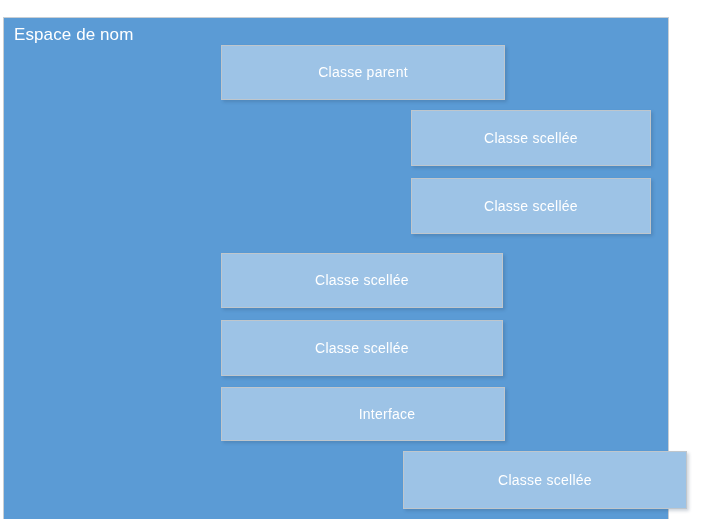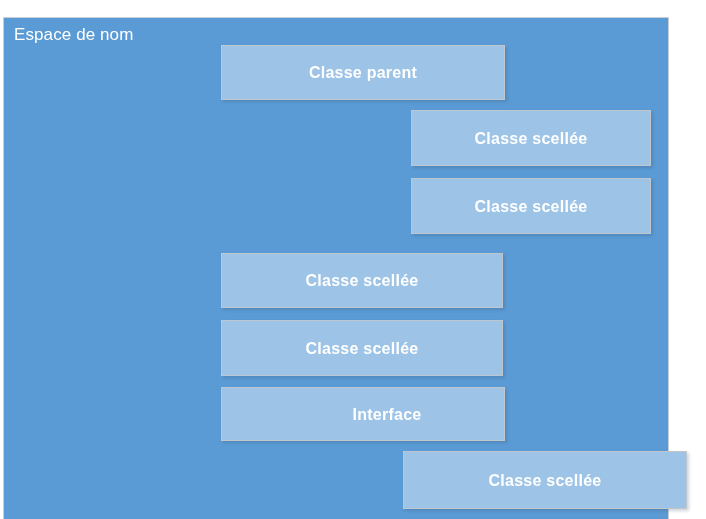--- a/index.html
+++ b/index.html
@@ -45,27 +45,26 @@
     border: 1px solid #bfc6cc;
     box-sizing: border-box;
     box-shadow: 2px 2px 3px rgba(40, 70, 100, 0.22);
     display: flex;
     align-items: center;
     justify-content: center;
   }
 
   .node-label {
     color: #ffffff;
-    font-size: 16px;
+    font-size: 14px;
     line-height: 13px;
     letter-spacing: 0.25px;
     white-space: nowrap;
     text-align: center;
     user-select: none;
-    font-weight: bold;
   }
 </style>
 </head>
 <body>
 
 <div id="namespace-frame">
 
   <div id="namespace-title">Espace de nom</div>
 
   <div id="nodes-layer">

